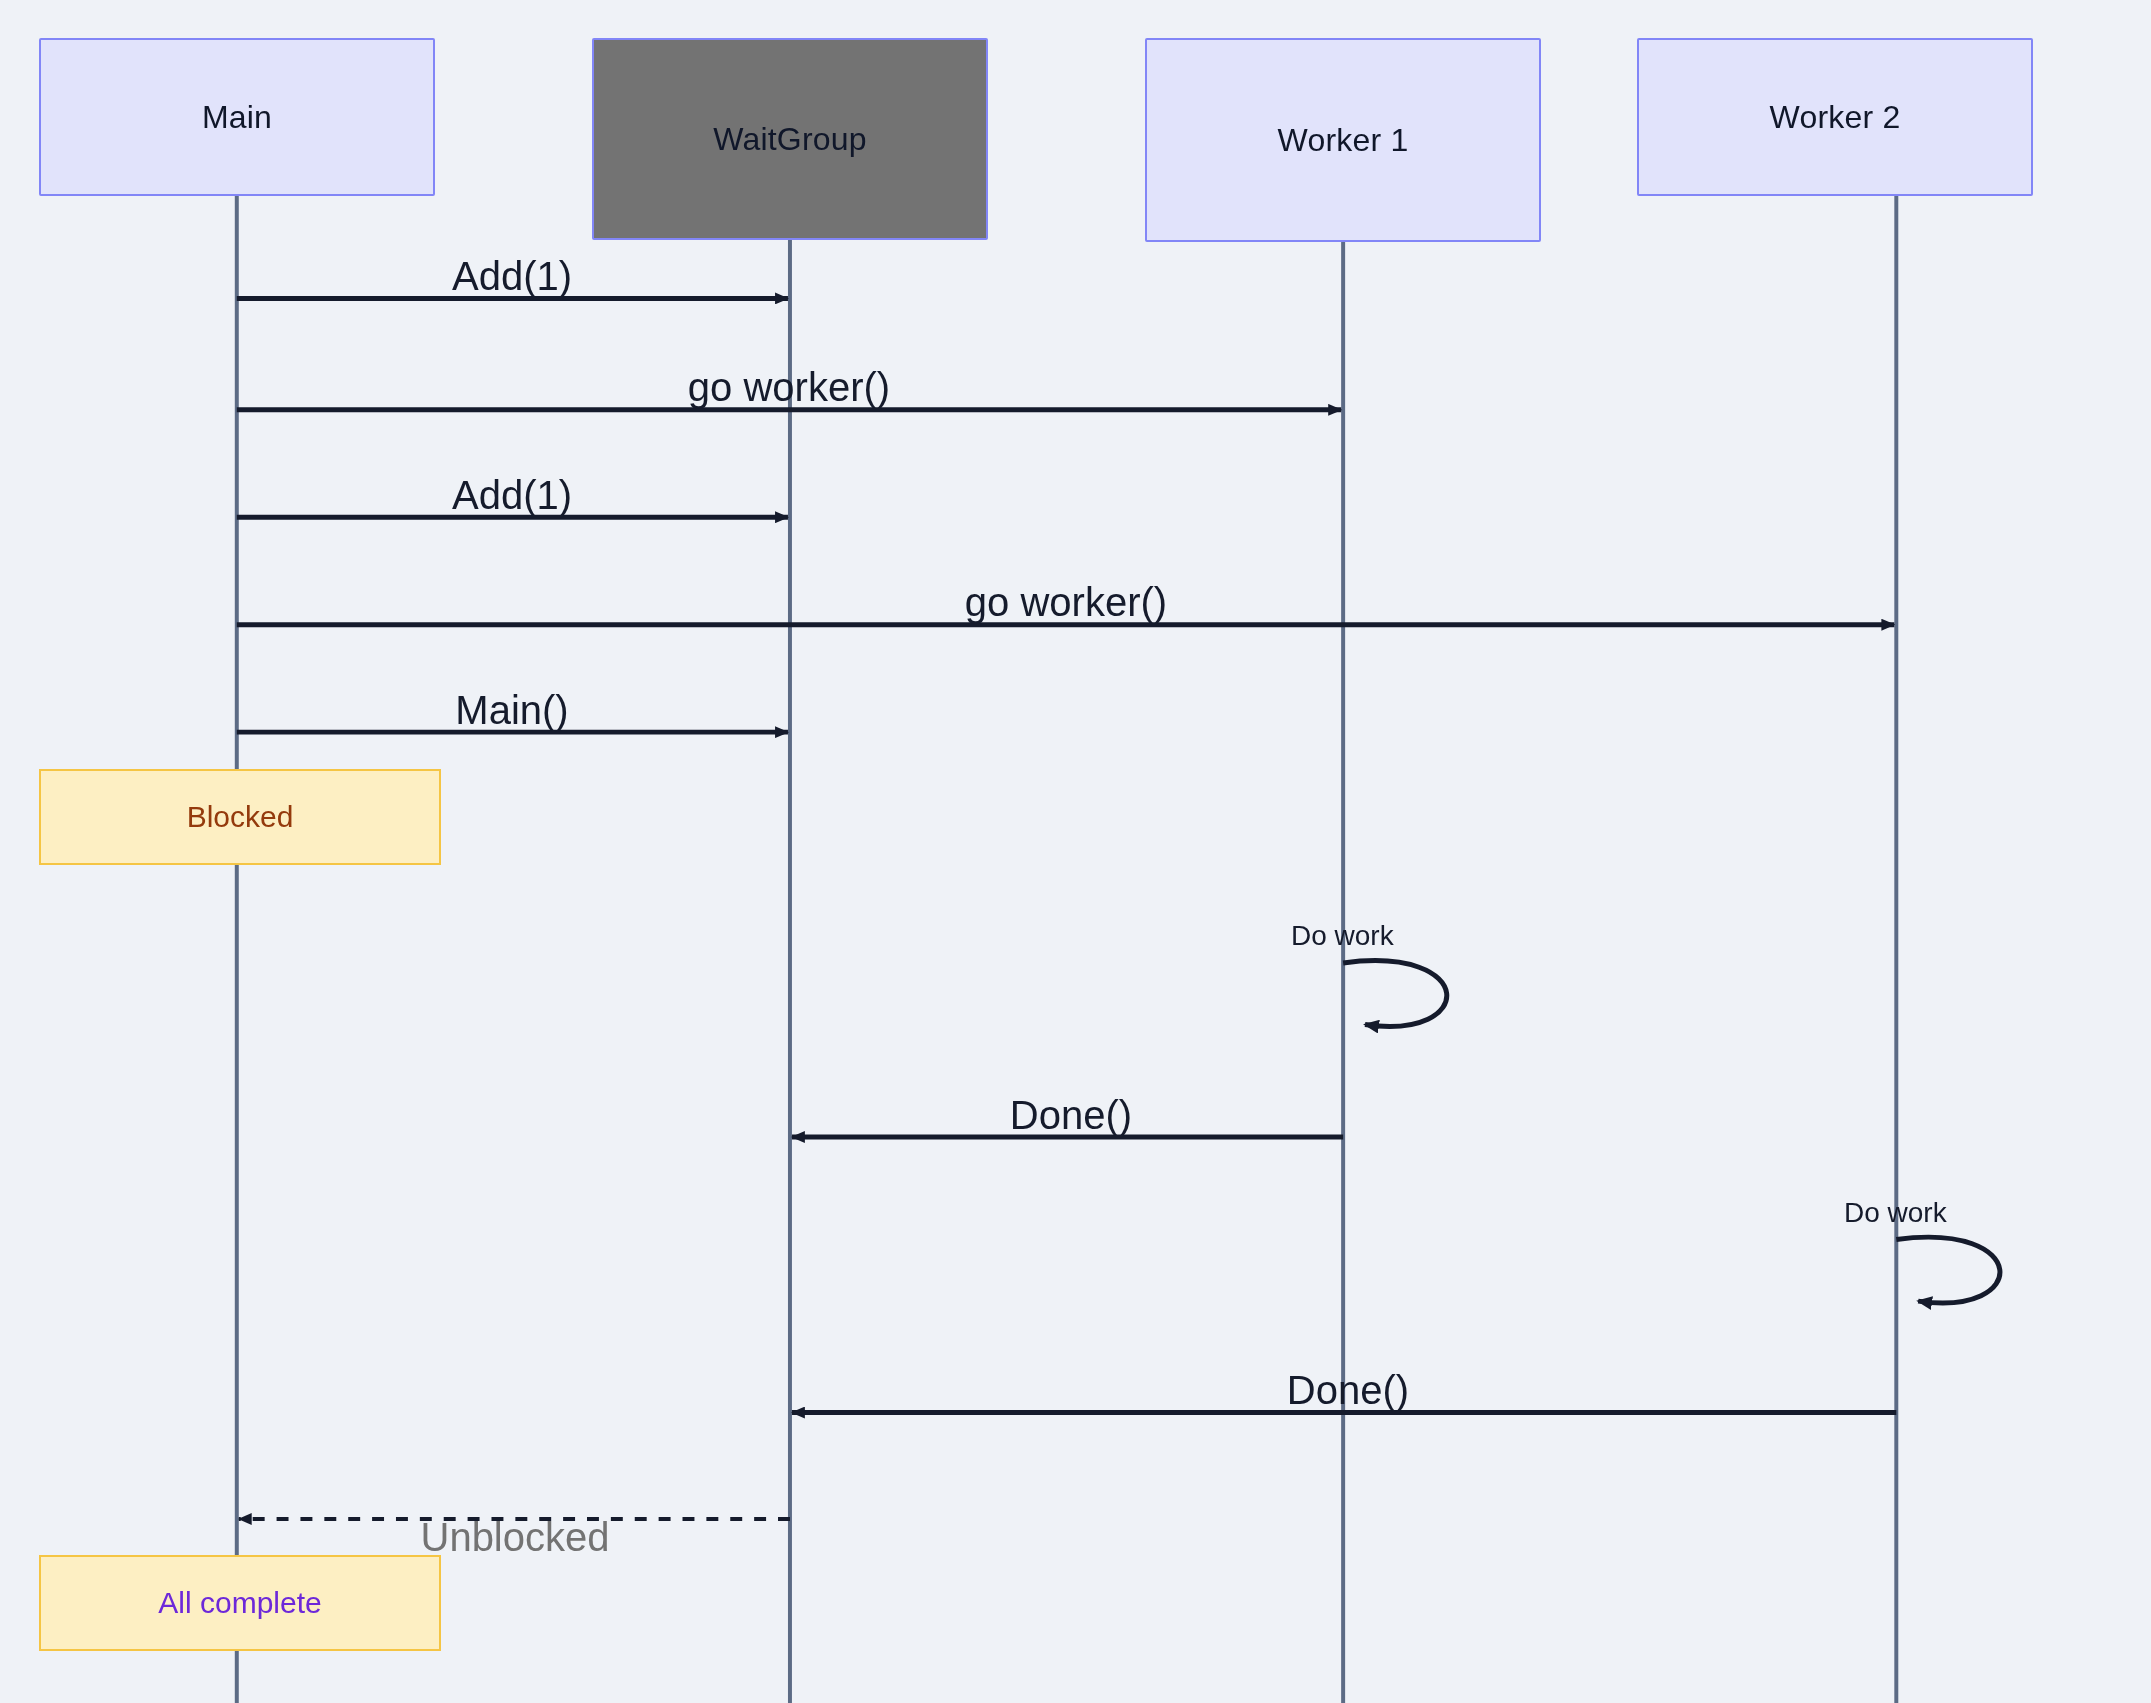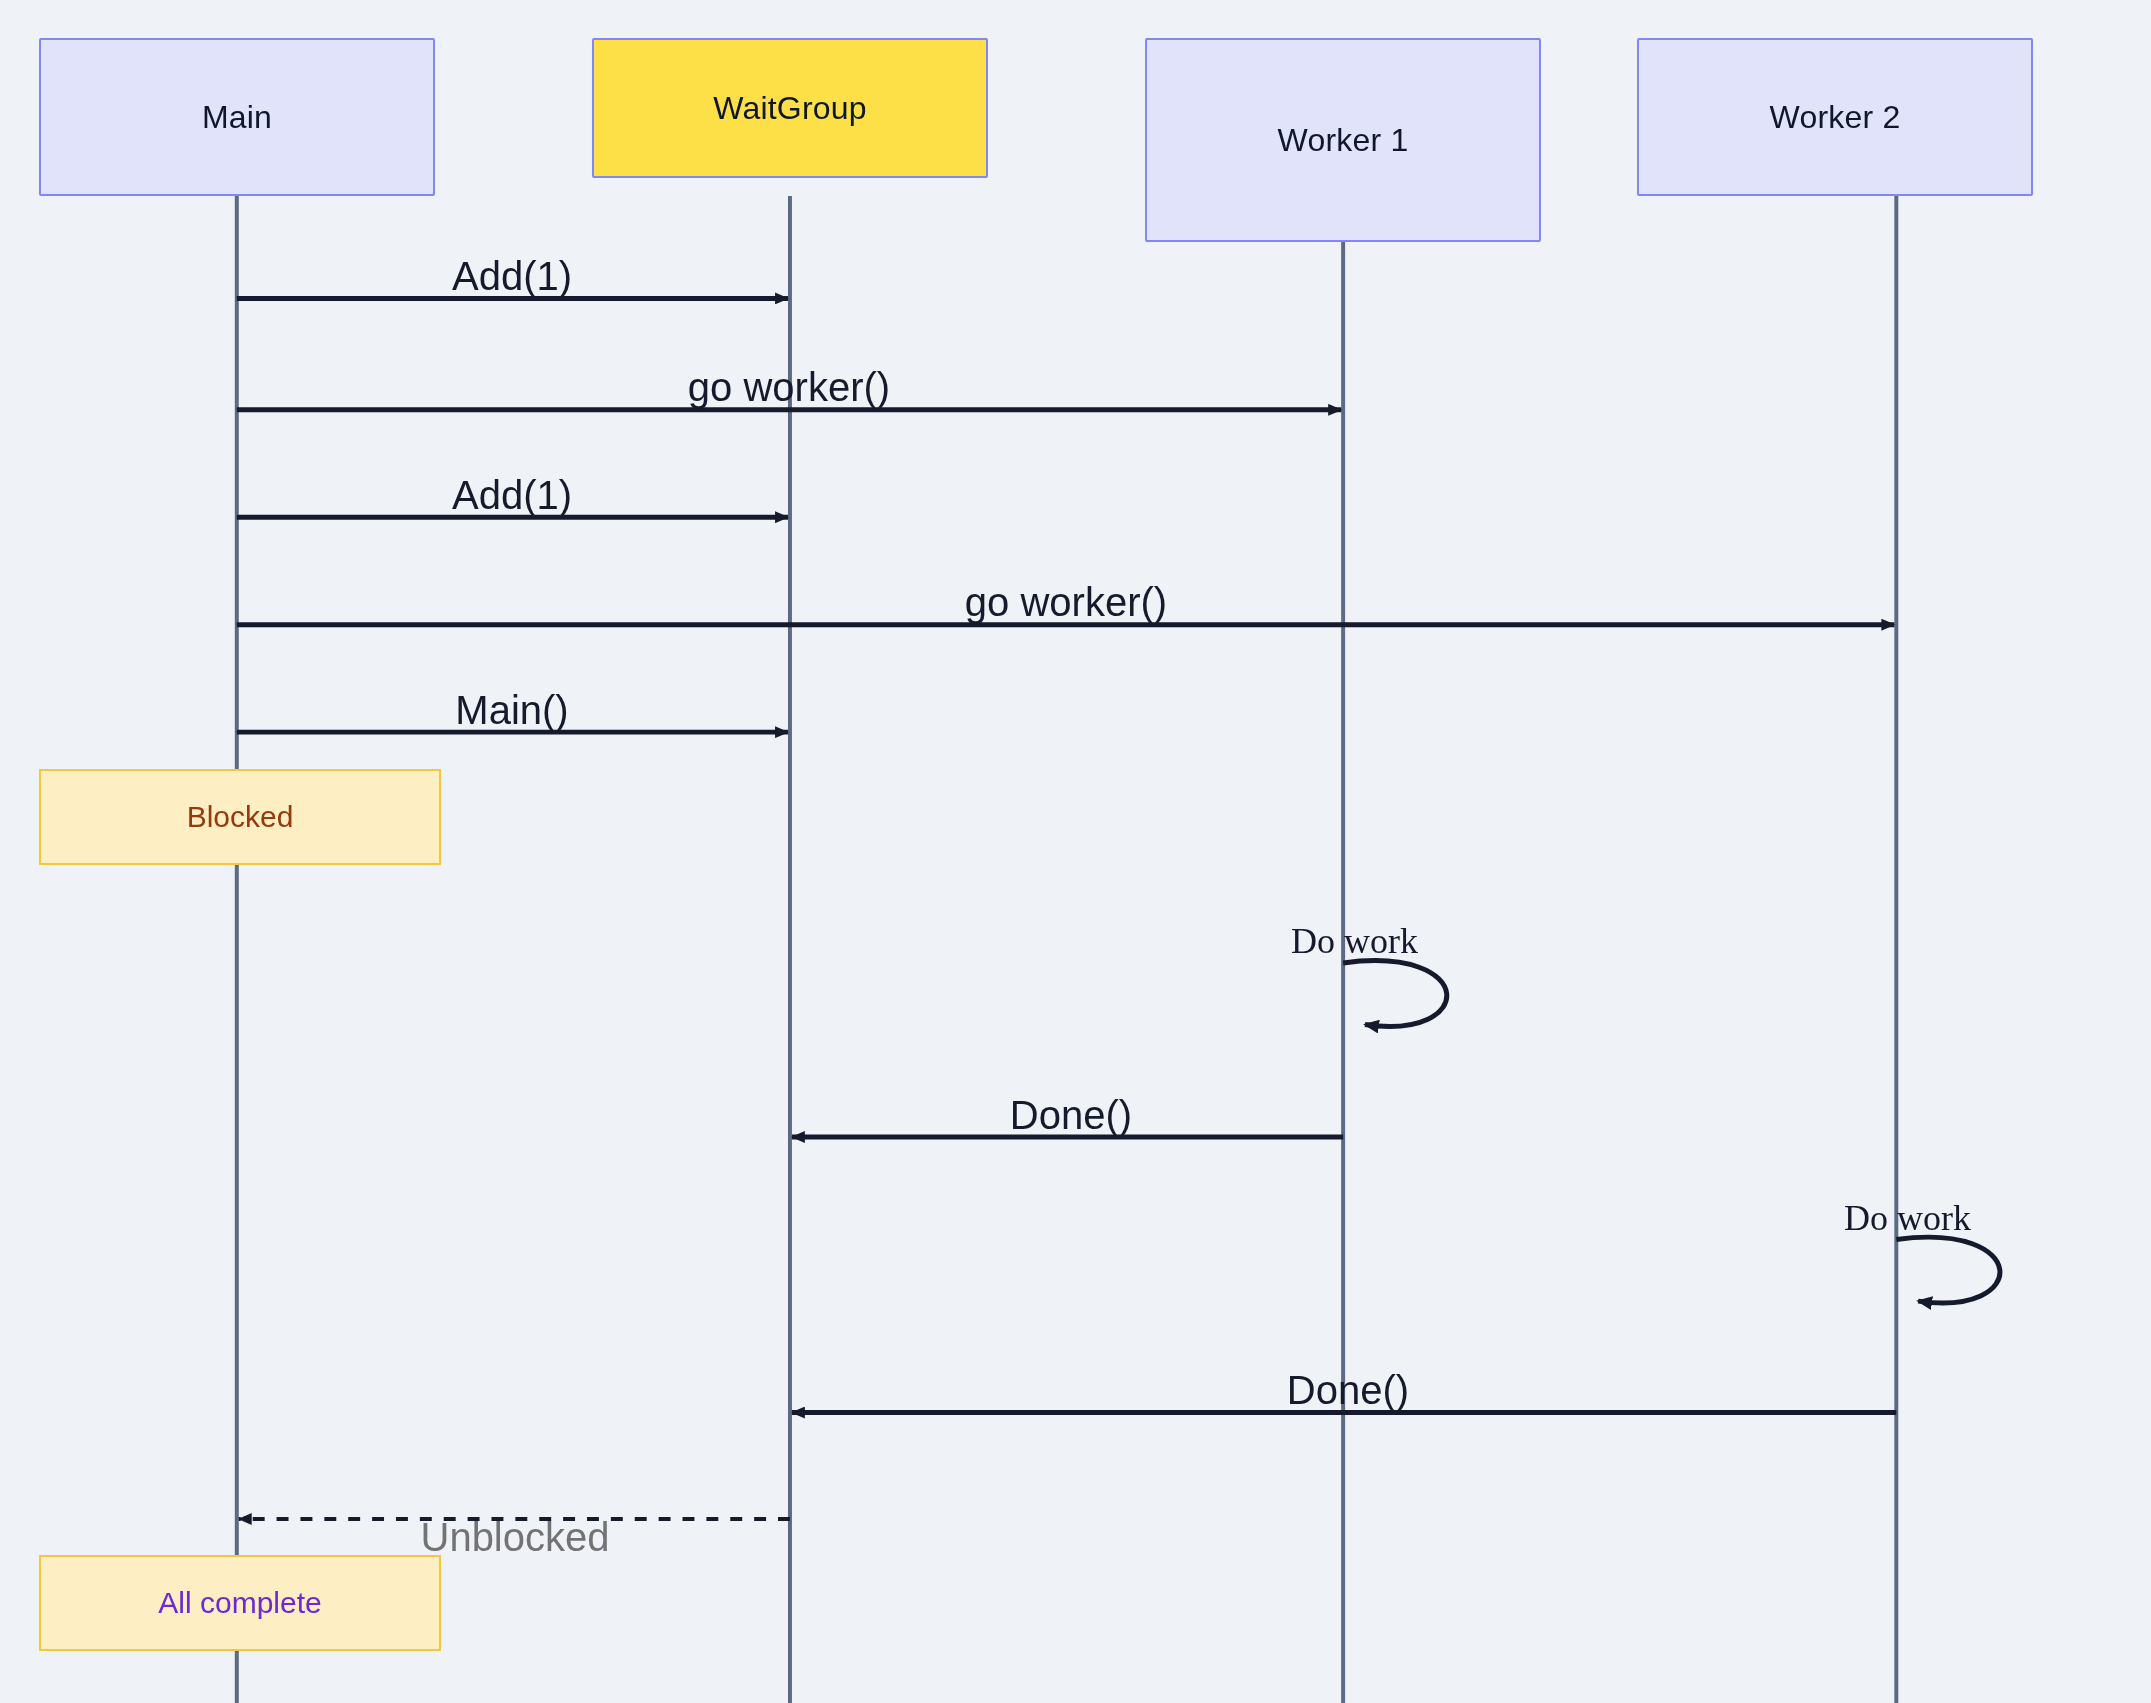--- a/index.html
+++ b/index.html
@@ -61,24 +61,24 @@
   .msg-label {
     position: absolute;
     font-size: 40px;
     color: #10172a;
     white-space: nowrap;
     transform: translateX(-50%);
     font-family: "Liberation Sans", "DejaVu Sans", sans-serif;
   }
   .self-label {
     position: absolute;
-    font-size: 36px;
+    font-size: 28px;
     color: #10172a;
     white-space: nowrap;
-    font-family: Liberation Serif, serif;
+    font-family: Liberation Sans, sans-serif;
   }
 </style>
 </head>
 <body>
 
 <div id="diagram-root" style="background: rgb(239, 242, 247);">
 
   <svg class="layer" viewBox="0 0 2162 1712" preserveAspectRatio="none">
     <defs>
       <marker id="arrowhead-right" markerWidth="14" markerHeight="12" refX="13" refY="6" orient="auto" markerUnits="userSpaceOnUse">
@@ -110,21 +110,21 @@
     <g id="self-messages-group">
         <path d="M 1350 968 C 1485 950, 1485 1046, 1372 1030" fill="none" stroke="#151b2c" stroke-width="5" marker-end="url(#arrowhead-loop)"></path>
         <path d="M 1906 1246 C 2041 1228, 2041 1324, 1928 1308" fill="none" stroke="#151b2c" stroke-width="5" marker-end="url(#arrowhead-loop)"></path>
       </g>
   </svg>
 
   <div id="participants-group">
       <div class="participant-box" style="left: 39px; top: 38px; width: 396px; height: 158px; background: rgb(225, 227, 251); border-color: rgb(130, 134, 247);">
         <span class="participant-label" style="color: rgb(16, 23, 42);">Main</span>
       </div>
-      <div class="participant-box" style="left: 592px; top: 38px; width: 396px; height: 140px; background: #fde047; border-color: rgb(130, 134, 247);">
+      <div class="participant-box" style="left: 592px; top: 38px; width: 396px; height: 202px; background: #737373; border-color: rgb(130, 134, 247);">
         <span class="participant-label" style="color: rgb(16, 23, 42);">WaitGroup</span>
       </div>
       <div class="participant-box" style="left: 1145px; top: 38px; width: 396px; height: 204px; background: rgb(225, 227, 251); border-color: rgb(130, 134, 247);">
         <span class="participant-label" style="color: rgb(16, 23, 42);">Worker 1</span>
       </div>
       <div class="participant-box" style="left: 1616px; top: 38px; width: 396px; height: 158px; background: rgb(225, 227, 251); border-color: rgb(130, 134, 247); margin-left: 21px;">
         <span class="participant-label" style="color: rgb(16, 23, 42);">Worker 2</span>
       </div>
     </div>
 

